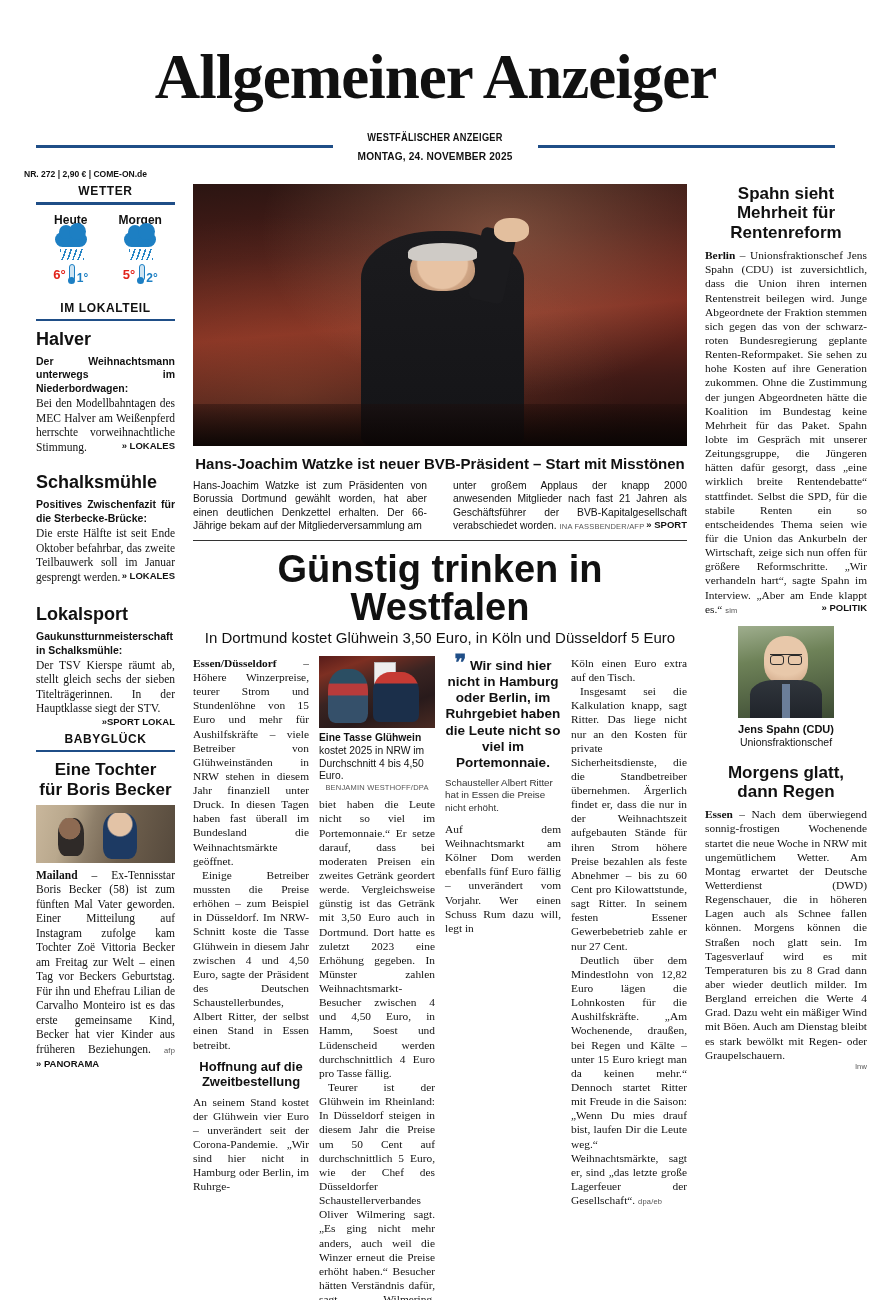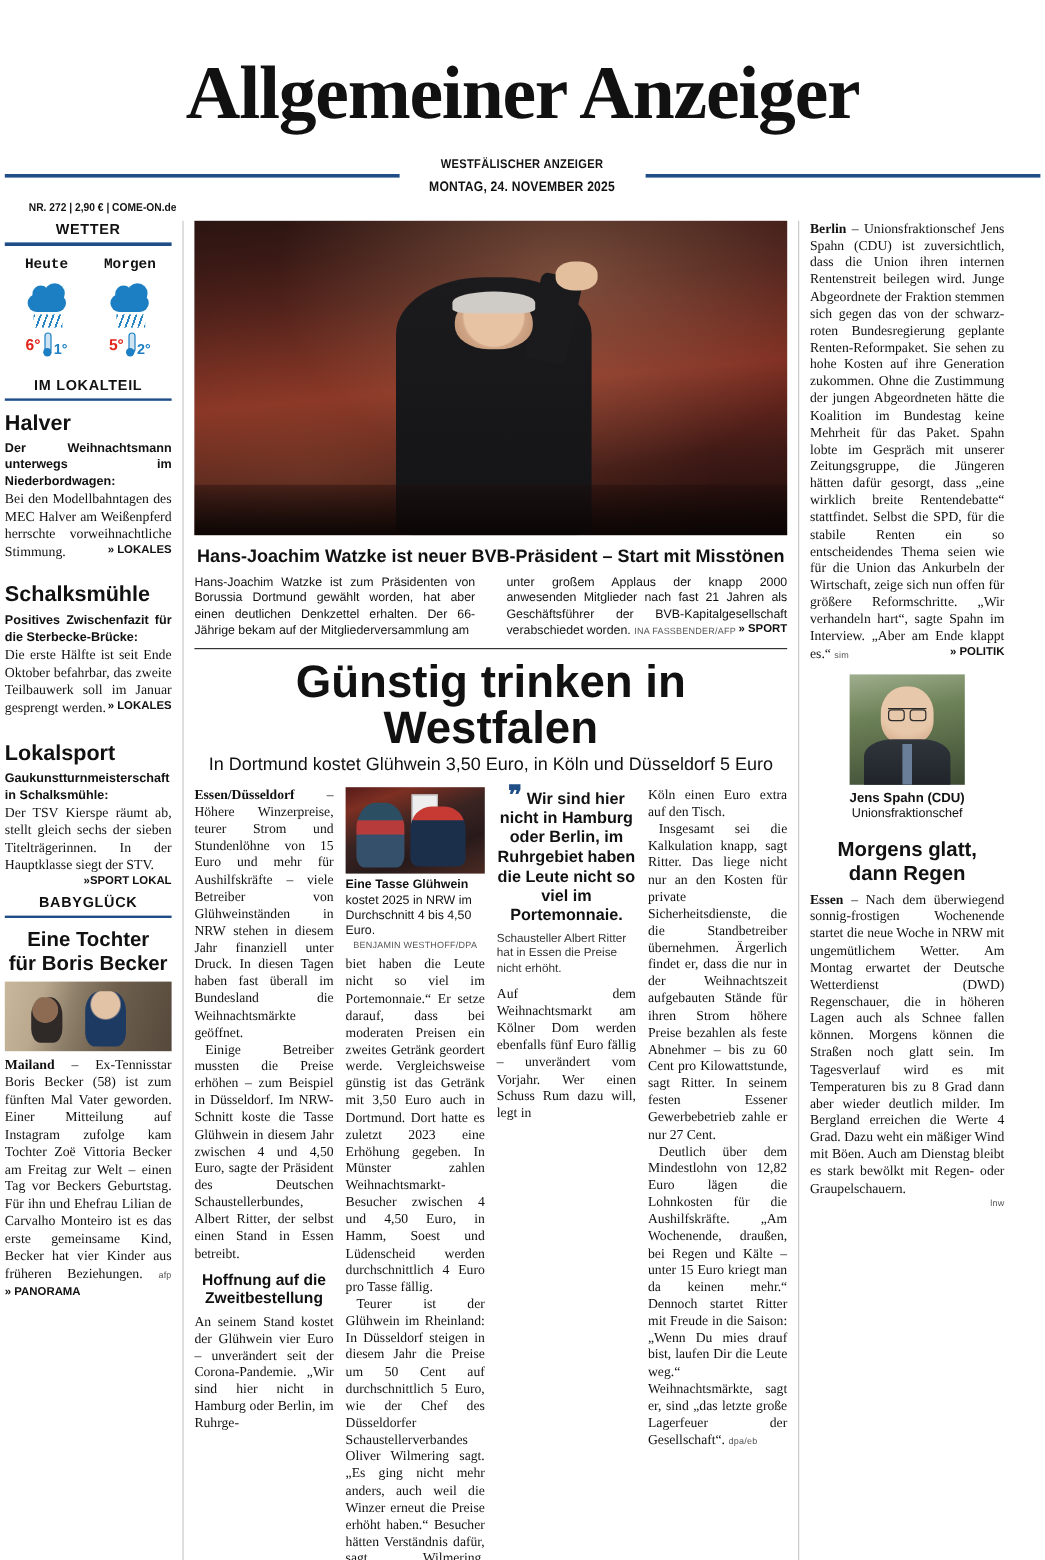--- a/index.html
+++ b/index.html
@@ -3,21 +3,21 @@
 <meta charset="utf-8">
 <style>
   * { box-sizing: border-box; margin: 0; padding: 0; }
   html, body {
     width: 871px; height: 1300px;
     background: #ffffff;
     font-family: "Liberation Serif", serif;
     color: #111;
     overflow: hidden;
   }
-  .page { position: relative; width: 871px; height: 1300px; padding: 0 4px; }
+  .page { position: relative; width: 871px; height: 1300px; padding: 0 36px; }
 
   
   .masthead { padding-top: 46px; text-align: center; }
   .masthead-title {
     font-family: "Liberation Serif", serif;
     font-weight: 700;
     font-size: 63px;
     letter-spacing: -1px;
     line-height: 1;
     color: #111;
@@ -62,22 +62,22 @@
     font-family: "Liberation Sans", sans-serif;
     font-weight: 700; font-size: 12px; letter-spacing: 0.6px;
     padding-bottom: 4px;
   }
   .sec-rule { height: 2.5px; background: #1f4e87; margin-bottom: 8px; }
 
   
   .wx { display: flex; justify-content: space-around; margin-top: 2px; }
   .wx-day { text-align: center; width: 50%; }
   .wx-label {
-    font-family: Liberation Mono, monospace;
-    font-weight: 700; font-size: 12px; margin-bottom: 18px; text-align: center;
+    font-family: Liberation Sans, sans-serif;
+    font-weight: 700; font-size: 12px; margin-bottom: 5px; text-align: center;
   }
   .wx-icon { height: 30px; position: relative; margin: 0 auto 2px; width: 46px; }
   .cloud { position: absolute; left: 7px; top: 0; width: 32px; height: 15px;
            background: #1d7fc3; border-radius: 9px; }
   .cloud:before { content: ""; position: absolute; left: 4px; top: -7px;
            width: 14px; height: 14px; background: #1d7fc3; border-radius: 50%; }
   .cloud:after { content: ""; position: absolute; left: 14px; top: -9px;
            width: 17px; height: 17px; background: #1d7fc3; border-radius: 50%; }
   .rain { position: absolute; left: 12px; top: 17px; width: 24px; height: 11px;
           background:
@@ -411,20 +411,23 @@
             <p><span>Deutlich über dem Mindestlohn von 12,82 Euro lägen die Lohnkosten für die Aushilfskräfte. „Am Wochenende, draußen, bei Regen und Kälte – unter 15 Euro kriegt man da keinen mehr.“ Dennoch startet Ritter mit Freude in die Saison: „Wenn Du mies drauf bist, laufen Dir die Leute weg.“ Weihnachtsmärkte, sagt er, sind „das letzte große Lagerfeuer der Gesellschaft“.</span> <span class="credit">dpa/eb</span></p>
           </div>
         </div>
 
       </div>
     </div>
 
     <div class="vline"></div>
 
     <div class="col-right">
+      <div class="col-head" style="white-space:pre-line">Spahn sieht
+Mehrheit für
+Rentenreform</div>
       <div class="body">
         <p class="first"><b class="dateline">Berlin</b> <span>– Unionsfraktionschef Jens Spahn (CDU) ist zuversichtlich, dass die Union ihren internen Rentenstreit beilegen wird. Junge Abgeordnete der Fraktion stemmen sich gegen das von der schwarz-roten Bundesregierung geplante Renten-Reformpaket. Sie sehen zu hohe Kosten auf ihre Generation zukommen. Ohne die Zustimmung der jungen Abgeordneten hätte die Koalition im Bundestag keine Mehrheit für das Paket. Spahn lobte im Gespräch mit unserer Zeitungsgruppe, die Jüngeren hätten dafür gesorgt, dass „eine wirklich breite Rentendebatte“ stattfindet. Selbst die SPD, für die stabile Renten ein so entscheidendes Thema seien wie für die Union das Ankurbeln der Wirtschaft, zeige sich nun offen für größere Reformschritte. „Wir verhandeln hart“, sagte Spahn im Interview. „Aber am Ende klappt es.“</span> <span class="credit">sim</span> <span class="ref ref-right">» POLITIK</span></p>
       </div>
 
       <div class="photo ph-spahn">
         <div class="spahn-glasses"></div>
           <div class="spahn-tie"></div>
       </div>
       <div class="cap-name">Jens Spahn (CDU)</div>
       <div class="cap-role">Unionsfraktionschef</div>

